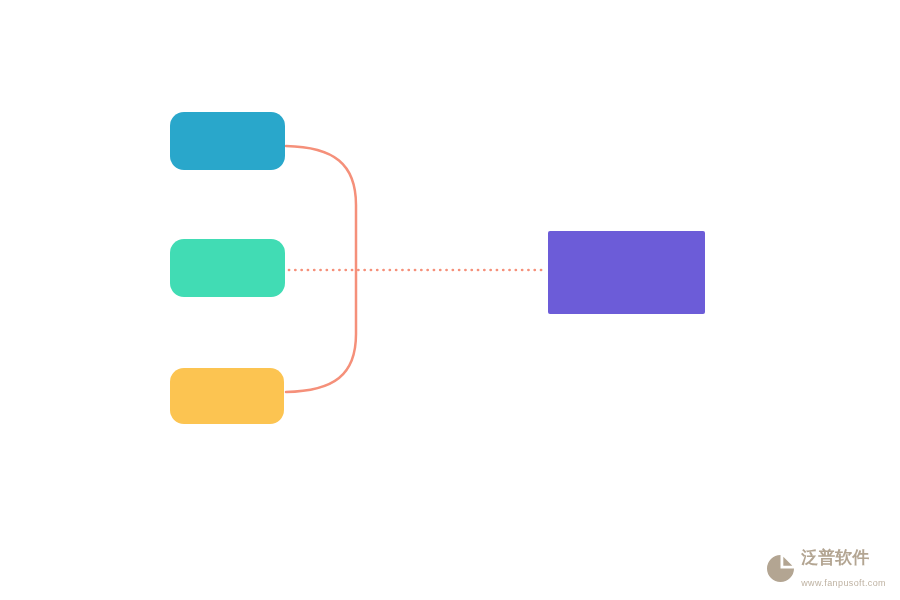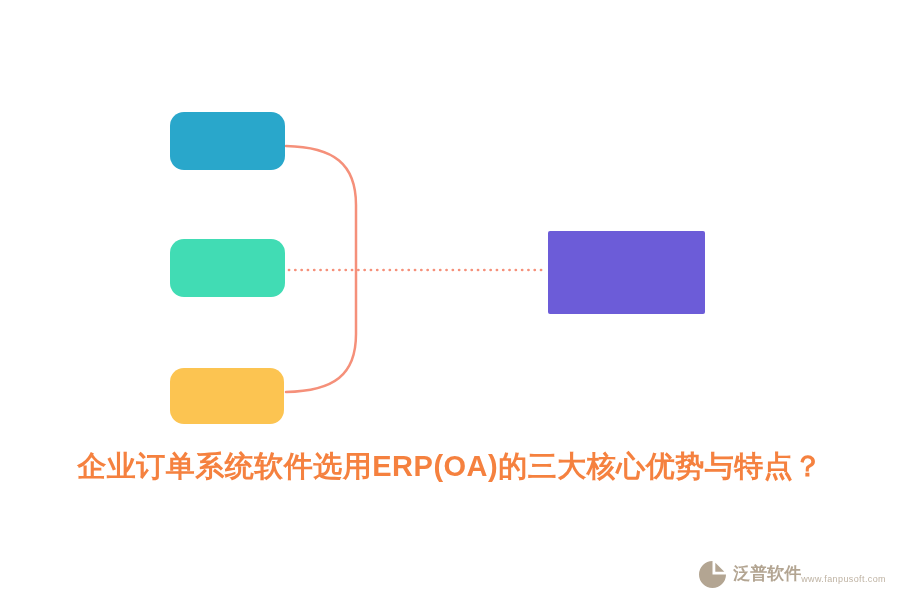--- a/index.html
+++ b/index.html
@@ -36,21 +36,21 @@
   }
   .watermark {
     position: absolute;
     right: 14px;
     bottom: 12px;
     display: flex;
     align-items: center;
     gap: 7px;
   }
   .logo-icon { width: 27px; height: 27px; display: block; flex: 0 0 auto; }
-  .brand-block { display: flex; flex-direction: row; line-height: 1.15; }
+  .brand-block { display: flex; flex-direction: column; line-height: 1.15; }
   .brand-name { font-size: 17px; font-weight: bold; }
   .brand-url  { font-size: 9px; opacity: 0.85; letter-spacing: 0.4px; margin-top: 10px; }
 </style>
 </head>
 <body>
 
 <div class="canvas">
 
   <svg class="connectors" viewBox="0 0 900 600" fill="none" xmlns="http://www.w3.org/2000/svg">
     <path d="M286,146 C334,147 356,164 356,205 L356,334 C356,375 334,391 286,392" stroke-width="2.5" stroke-linecap="round" style="stroke: rgb(245, 144, 122);"></path>
@@ -58,21 +58,20 @@
   </svg>
 
   <div class="node node-rounded" id="node-top" style="background: rgb(41, 167, 203);"></div>
 
   <div class="node node-rounded" id="node-middle" style="background: rgb(65, 220, 180);"></div>
 
   <div class="node node-rounded" id="node-bottom" style="background: rgb(252, 196, 81);"></div>
 
   <div class="node" id="node-root" style="background: rgb(108, 92, 216);"></div>
 
-  <div class="title" style="color: rgb(245, 129, 63);">企业订单系统软件选用ERP(OA)的三大核心优势与特点？</div>
 
   <div class="watermark" style="color: rgb(179, 165, 146);">
     <svg class="logo-icon" viewBox="0 0 24 24" xmlns="http://www.w3.org/2000/svg" fill="currentColor">
       <path d="M12 12 L12 0 A12 12 0 1 0 24 12 Z"></path>
       <path d="M14.5 1.5 L22.5 9.5 L14.5 9.5 Z"></path>
     </svg>
     <div class="brand-block">
       <span class="brand-name">泛普软件</span>
       <span class="brand-url">www.fanpusoft.com</span>
     </div>

